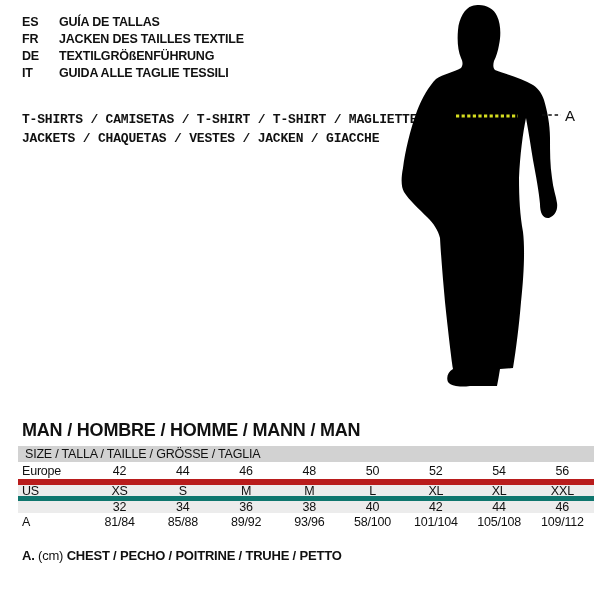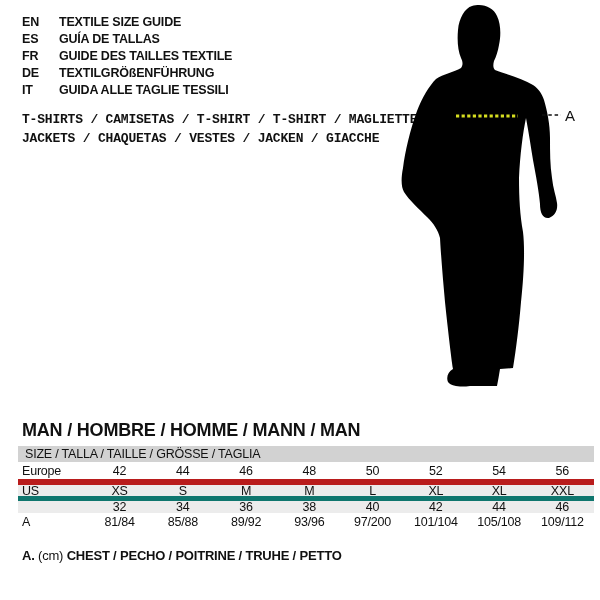--- a/index.html
+++ b/index.html
@@ -29,30 +29,26 @@
   .footnote{position:absolute;left:22px;top:548px;font-size:13px;font-weight:700;letter-spacing:-0.2px;white-space:nowrap;}
   .fn-unit{font-weight:400;}
 </style>
 </head>
 <body>
 
 <div class="page">
 
   <div class="lang-block">
     <div class="lang-row">
-      <span class="lang-code">EN</span>
-      <span class="lang-text">TEXTILE SIZE GUIDE</span>
-    </div>
-    <div class="lang-row">
       <span class="lang-code">ES</span>
       <span class="lang-text">GUÍA DE TALLAS</span>
     </div>
     <div class="lang-row">
       <span class="lang-code">FR</span>
-      <span class="lang-text">GUIDE DES TAILLES TEXTILE</span>
+      <span class="lang-text">JACKEN DES TAILLES TEXTILE</span>
     </div>
     <div class="lang-row">
       <span class="lang-code">DE</span>
       <span class="lang-text">TEXTILGRÖßENFÜHRUNG</span>
     </div>
     <div class="lang-row">
       <span class="lang-code">IT</span>
       <span class="lang-text">GUIDA ALLE TAGLIE TESSILI</span>
     </div>
   </div>
@@ -143,21 +139,21 @@
       <span class="t-cell">44</span>
       <span class="t-cell">46</span>
     </div>
 
     <div class="t-row row-a">
       <span class="t-label">A</span>
       <span class="t-cell">81/84</span>
       <span class="t-cell">85/88</span>
       <span class="t-cell">89/92</span>
       <span class="t-cell">93/96</span>
-      <span class="t-cell">97/200</span>
+      <span class="t-cell">58/100</span>
       <span class="t-cell">101/104</span>
       <span class="t-cell">105/108</span>
       <span class="t-cell">109/112</span>
     </div>
   </div>
 
   <div class="footnote">
     <span class="fn-a">A.</span>
     <span class="fn-unit">(cm)</span>
     <span class="fn-text">CHEST / PECHO / POITRINE / TRUHE / PETTO</span>

